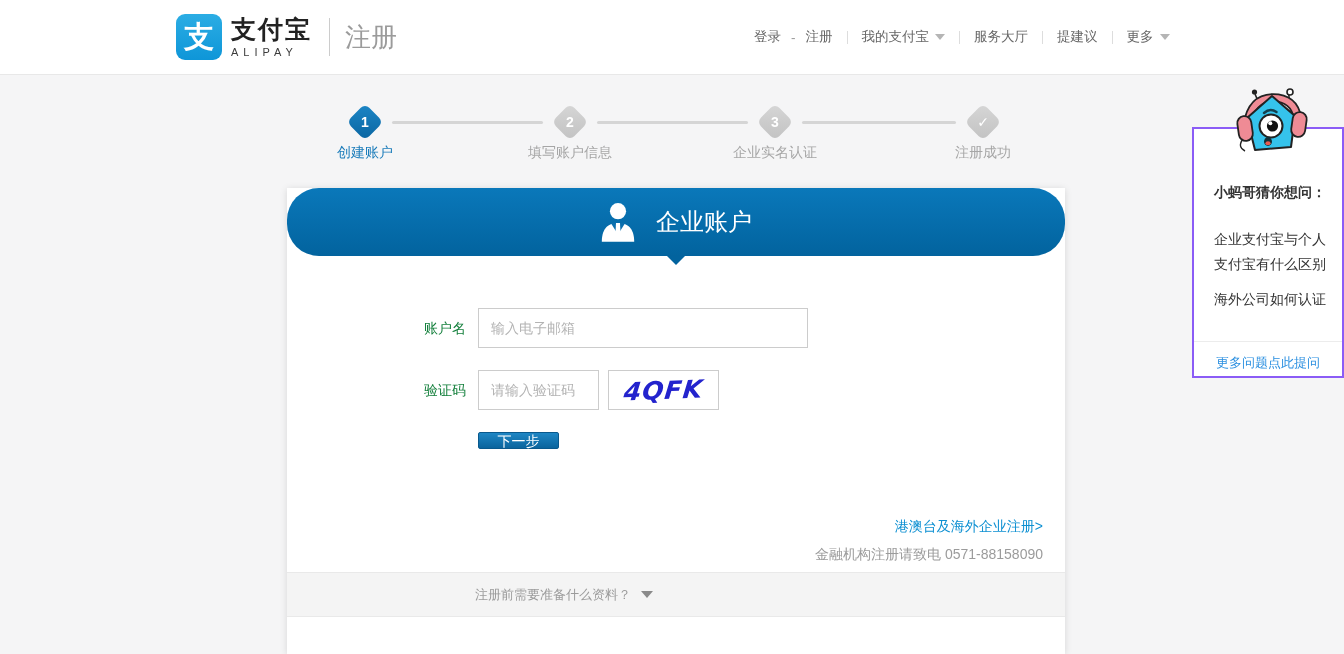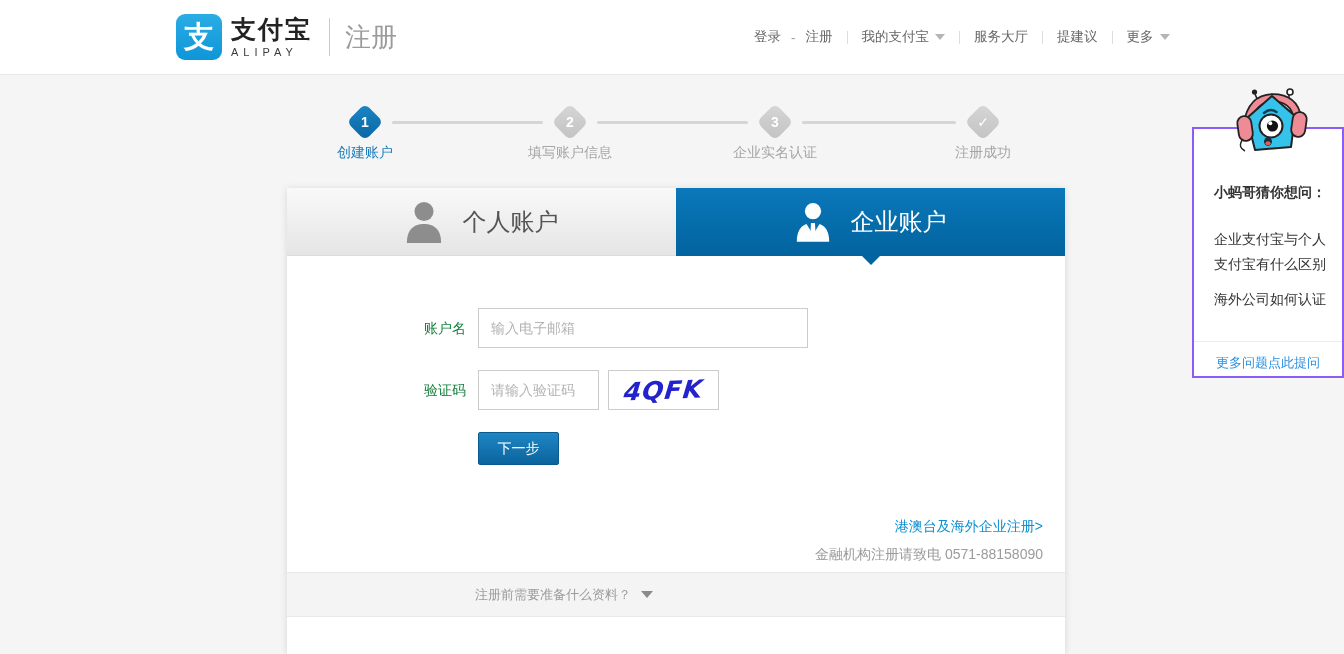--- a/index.html
+++ b/index.html
@@ -43,42 +43,42 @@
   .step-label { position:absolute; top:49px; width:140px; text-align:center; font-size:14px; color:#a6a6a6; }
   .step-label.active { color:#1b7cba; }
 
   
   .card { position:absolute; left:287px; top:188px; width:778px; height:466px;
     background:#fff; box-shadow:0 1px 7px rgba(0,0,0,.13); }
   .tabs { display:flex; height:68px; }
   .tab { flex:1; display:flex; align-items:center; justify-content:center; gap:20px; cursor:pointer; }
   .tab-personal { background:linear-gradient(180deg,#f9f9f9,#e5e5e5); border-bottom:1px solid #dcdcdc; }
   .tab-personal .tab-label { font-size:24px; color:#555; }
-  .tab-enterprise { position:relative; background:linear-gradient(180deg,#0a78ba,#02639e); }
+  .tab-enterprise { position:relative; background:linear-gradient(180deg,#0a78ba,#02639e);border-radius:32px; }
   .tab-enterprise .tab-label { font-size:24px; color:#fff; }
   .tab-notch { position:absolute; bottom:-9px; left:50%; margin-left:-9px; width:0; height:0;
     border-left:9px solid transparent; border-right:9px solid transparent; border-top:9px solid #02639e; }
 
   .form-label { position:absolute; font-size:14px; color:#15803d; }
   .lbl-account { left:137px; top:132px; }
   .lbl-captcha { left:137px; top:194px; }
   .text-input { position:absolute; border:1px solid #ccc; background:#fff;
     font-size:14px; color:#333; padding:4px 12px; outline:none;
     font-family:"Liberation Sans","DejaVu Sans",sans-serif; }
   .text-input::placeholder { color:#b3b3b3; opacity:1; }
   .inp-account { left:191px; top:120px; width:330px; height:40px; }
   .inp-captcha { left:191px; top:182px; width:121px; height:40px; }
   .captcha-box { position:absolute; left:321px; top:182px; width:111px; height:40px;
     border:1px solid #ccc; background:#fff; display:flex; align-items:center; justify-content:center;
     cursor:pointer; overflow:hidden; }
   .captcha-text { font-size:25px; font-weight:800; font-style:italic; color:#2323cd;
     letter-spacing:1px; transform:skewX(-8deg) rotate(-2deg);
     font-family:"DejaVu Sans","Liberation Sans",sans-serif; }
 
-  .next-btn { position:absolute; left:191px; top:244px; width:81px; height:33px;
+  .next-btn { position:absolute; left:191px; top:244px; width:81px; height:17px;
     background:linear-gradient(180deg,#1e86c4,#0b649d); border:1px solid #09598d; border-radius:2px;
     color:#fff; font-size:14px; cursor:pointer;
     font-family:"Liberation Sans","DejaVu Sans",sans-serif; }
 
   .overseas-link { position:absolute; top:330px; right:22px; font-size:14px; color:#0e90d2; cursor:pointer; }
   .finance-note { position:absolute; top:358px; right:22px; font-size:14px; color:#9b9b9b; }
 
   .accordion { position:absolute; left:0; right:0; top:384px; height:45px;
     background:#f4f4f4; border-top:1px solid #e9e9e9; border-bottom:1px solid #e9e9e9;
     display:flex; align-items:center; padding-left:188px; cursor:pointer; }
@@ -149,27 +149,20 @@
     </div>
 
   <div class="step-label active" style="left:8px">创建账户</div>
   <div class="step-label" style="left:213px">填写账户信息</div>
   <div class="step-label" style="left:418px">企业实名认证</div>
   <div class="step-label" style="left:626px">注册成功</div>
 </div>
 
 <div class="card">
   <div class="tabs">
-    <div class="tab tab-personal">
-      <svg width="38" height="42" viewBox="0 0 40 44">
-        <circle cx="20" cy="11" r="10" fill="#8d8d8d"></circle>
-        <path d="M2,44 C2,29 10,24 20,24 C30,24 38,29 38,44 Z" fill="#8d8d8d"></path>
-      </svg>
-      <span class="tab-label">个人账户</span>
-    </div>
     <div class="tab tab-enterprise">
       <svg width="36" height="40" viewBox="0 0 40 44">
         <circle cx="20" cy="10" r="9" fill="#ffffff"></circle>
         <path d="M2,44 C2,28 10,23 20,23 C30,23 38,28 38,44 Z" fill="#ffffff"></path>
         <polygon points="12,23 28,23 20,36" fill="#0b6fae"></polygon>
         <polygon points="17.8,23 22.2,23 23,37 20,42 17,37" fill="#ffffff"></polygon>
       </svg>
       <span class="tab-label">企业账户</span>
       <div class="tab-notch"></div>
     </div>

